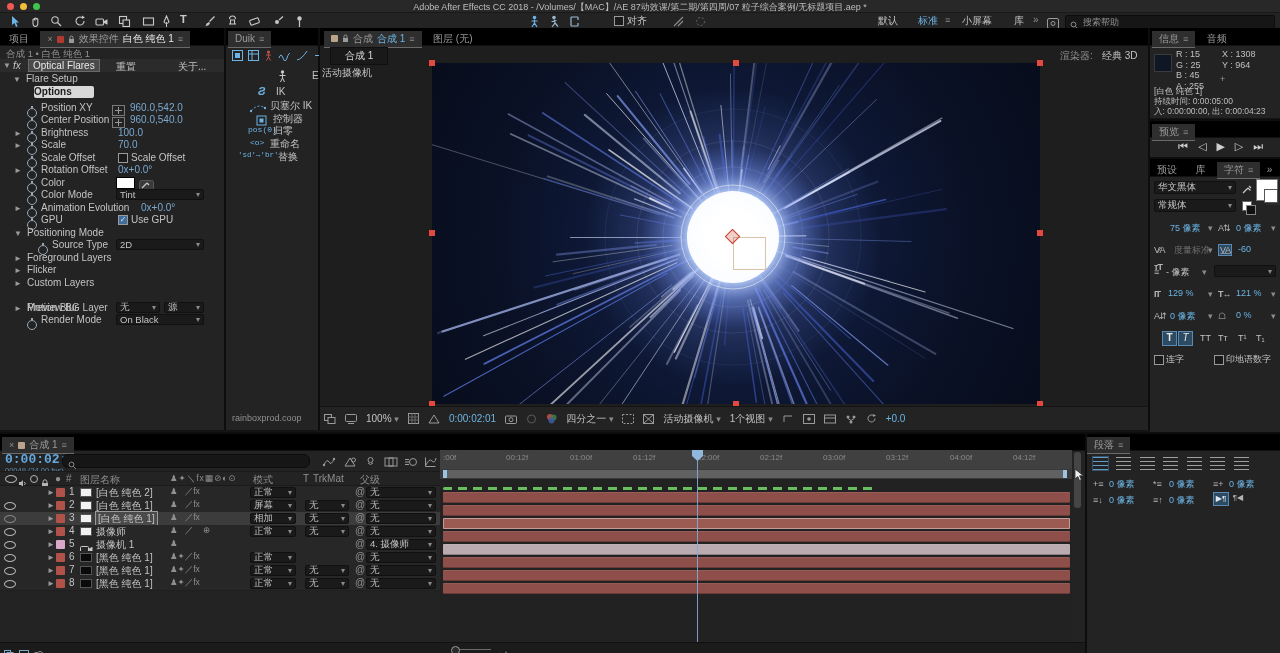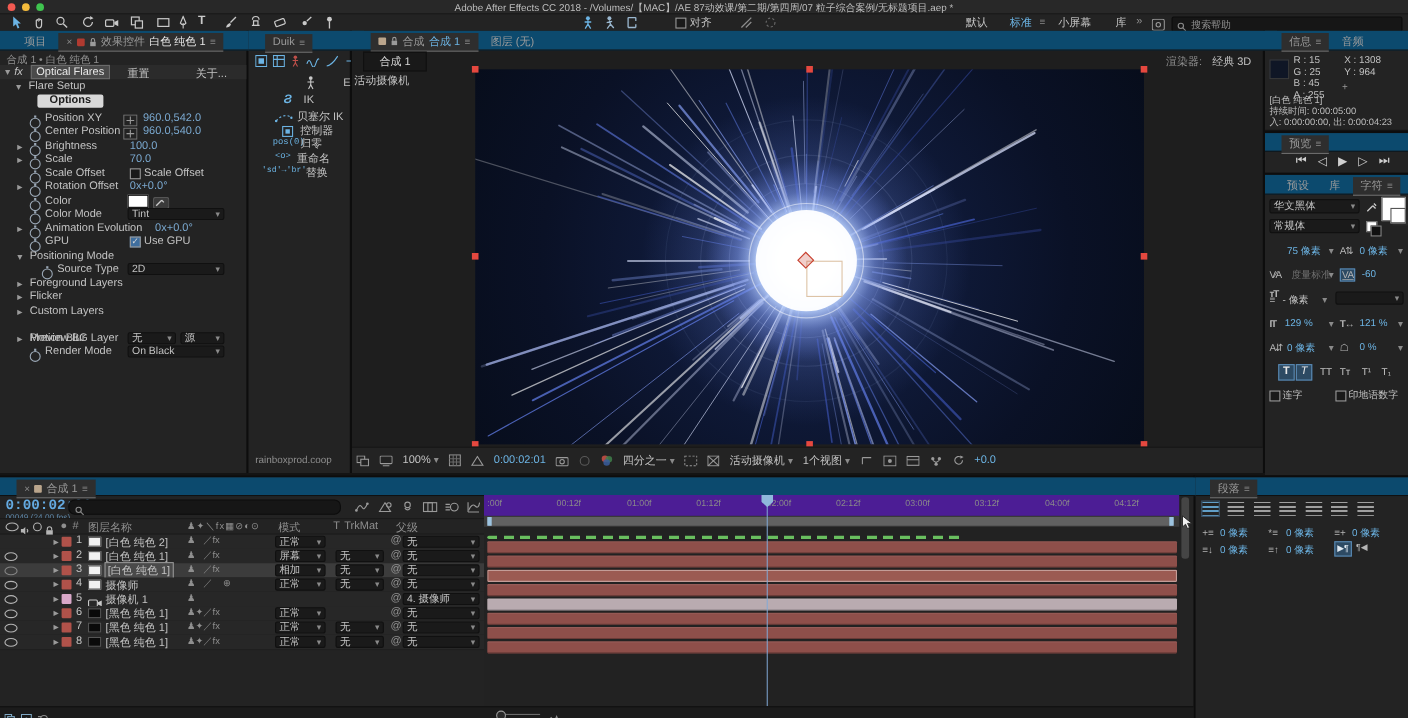--- a/index.html
+++ b/index.html
@@ -3,21 +3,21 @@
 <meta charset="utf-8">
 <style>
   html,body{margin:0;padding:0;background:#141414;width:1280px;height:653px;overflow:hidden;
     font-family:"Liberation Sans","DejaVu Sans",sans-serif;-webkit-font-smoothing:antialiased;}
   .abs{position:absolute;}
   .tx{font-size:10px;color:#c3c3c3;white-space:nowrap;}
   .dim{color:#8f8f8f;}
   .blue{color:#7aa8cf;}
   .acc{color:#6cb4e4;}
   .panel{background:#232323;}
-  .strip{background:#0c4a6e;border-bottom:1px solid #111;padding-left:13px;}
+  .strip{background:#000000;border-bottom:1px solid #111;}
   .tab-active{background:#2e2e2e;color:#d5d5d5;border-bottom:1px solid #6a6a6a;}
   .tab{display:inline-flex;align-items:center;gap:4px;height:16px;padding:0 7px;font-size:10px;color:#9a9a9a;}
   .menu-glyph{color:#8a8a8a;font-size:9px;}
   .dd{display:inline-flex;align-items:center;justify-content:space-between;background:#1a1a1a;
       border:1px solid #101010;border-radius:2px;color:#c3c3c3;font-size:9.5px;height:11px;padding:0 3px;box-sizing:border-box;}
   .dd .car{color:#8a8a8a;font-size:8px;margin-left:3px;}
   .sw{position:relative;display:inline-block;width:8px;height:8px;border:1px solid #9aa7b5;border-radius:50%;}
   .sw::before{content:'';position:absolute;top:-3px;left:2.5px;width:2px;height:2px;background:#9aa7b5;}
   .eye{display:inline-block;width:10px;height:6px;border:1px solid #b5b5b5;border-radius:50%;}
   .chip{display:inline-block;width:9px;height:9px;border-radius:1px;}
@@ -158,21 +158,21 @@
     <span class="abs exp" style="left:3px;top:2px;">▼</span>
     <span class="abs tx" style="left:13px;top:1px;font-style:italic;">fx</span>
     <span class="abs" style="left:28px;top:0;background:#4a4a4a;border:1px solid #6a6a6a;padding:0 4px;font-size:10px;color:#e8e8e8;">Optical Flares</span>
     <span class="abs tx" style="left:116px;top:1px;">重置</span>
     <span class="abs tx" style="left:178px;top:1px;">关于...</span>
   </div>
 
   <span class="abs exp" style="left:13px;top:47px;">▼</span>
   <span class="abs tx" style="left:26px;top:45px;">Flare Setup</span>
 
-  <span class="abs" style="left:34px;top:58px;width:60px;height:12px;background:#d8d8d8;border-radius:2px;color:#1d1d1d;font-size:10px;font-weight:bold;text-align:center;line-height:12px;">Options</span>
+  <span class="abs" style="left:34px;top:58px;width:60px;height:12px;background:#d8d8d8;border-radius:2px;color:#1d1d1d;font-size:10px;font-weight:bold;text-align:left;line-height:12px;">Options</span>
 
   <div class="abs" style="left:0;top:73.5px;width:224px;height:12.5px;">
     <span class="sw abs" style="left:27px;top:2px;"></span>
     <span class="abs tx" style="left:41px;top:0;">Position XY</span>
     <span class="abs ic" style="left:112px;top:0;"><svg width="13" height="11">
           <rect x="0.5" y="0.5" width="12" height="10" fill="none" stroke="#7a7a7a"></rect>
           <path d="M6.5 2 v7 M3 5.5 h7" stroke="#9a9a9a"></path>
         </svg></span>
     <span class="abs tx blue" style="left:130px;top:0;">960.0,542.0</span>
   </div>
@@ -791,21 +791,21 @@
     <span class="abs tx dim" style="left:55px;top:1px;">●</span>
     <span class="abs tx dim" style="left:66px;top:1px;">#</span>
     <span class="abs tx dim" style="left:80px;top:1px;">图层名称</span>
     <span class="abs tx dim" style="left:170px;top:1px;font-size:8.5px;letter-spacing:1px;">♟✦＼fx▦⊘◐⊙</span>
     <span class="abs tx dim" style="left:253px;top:1px;">模式</span>
     <span class="abs tx dim" style="left:303px;top:1px;">T</span>
     <span class="abs tx dim" style="left:313px;top:1px;">TrkMat</span>
     <span class="abs tx dim" style="left:360px;top:1px;">父级</span>
   </div>
 
-  <div class="abs" style="left:440px;top:16px;width:632px;height:19px;background:#4c1d95;border-bottom:1px solid #222;">
+  <div class="abs" style="left:440px;top:16px;width:632px;height:19px;background:#404040;border-bottom:1px solid #222;">
     <span class="tick" style="left:3px;">:00f</span>
     <span class="tick" style="left:66px;">00:12f</span>
     <span class="tick" style="left:130px;">01:00f</span>
     <span class="tick" style="left:193px;">01:12f</span>
     <span class="tick" style="left:257px;">02:00f</span>
     <span class="tick" style="left:320px;">02:12f</span>
     <span class="tick" style="left:383px;">03:00f</span>
     <span class="tick" style="left:446px;">03:12f</span>
     <span class="tick" style="left:510px;">04:00f</span>
     <span class="tick" style="left:573px;">04:12f</span>

